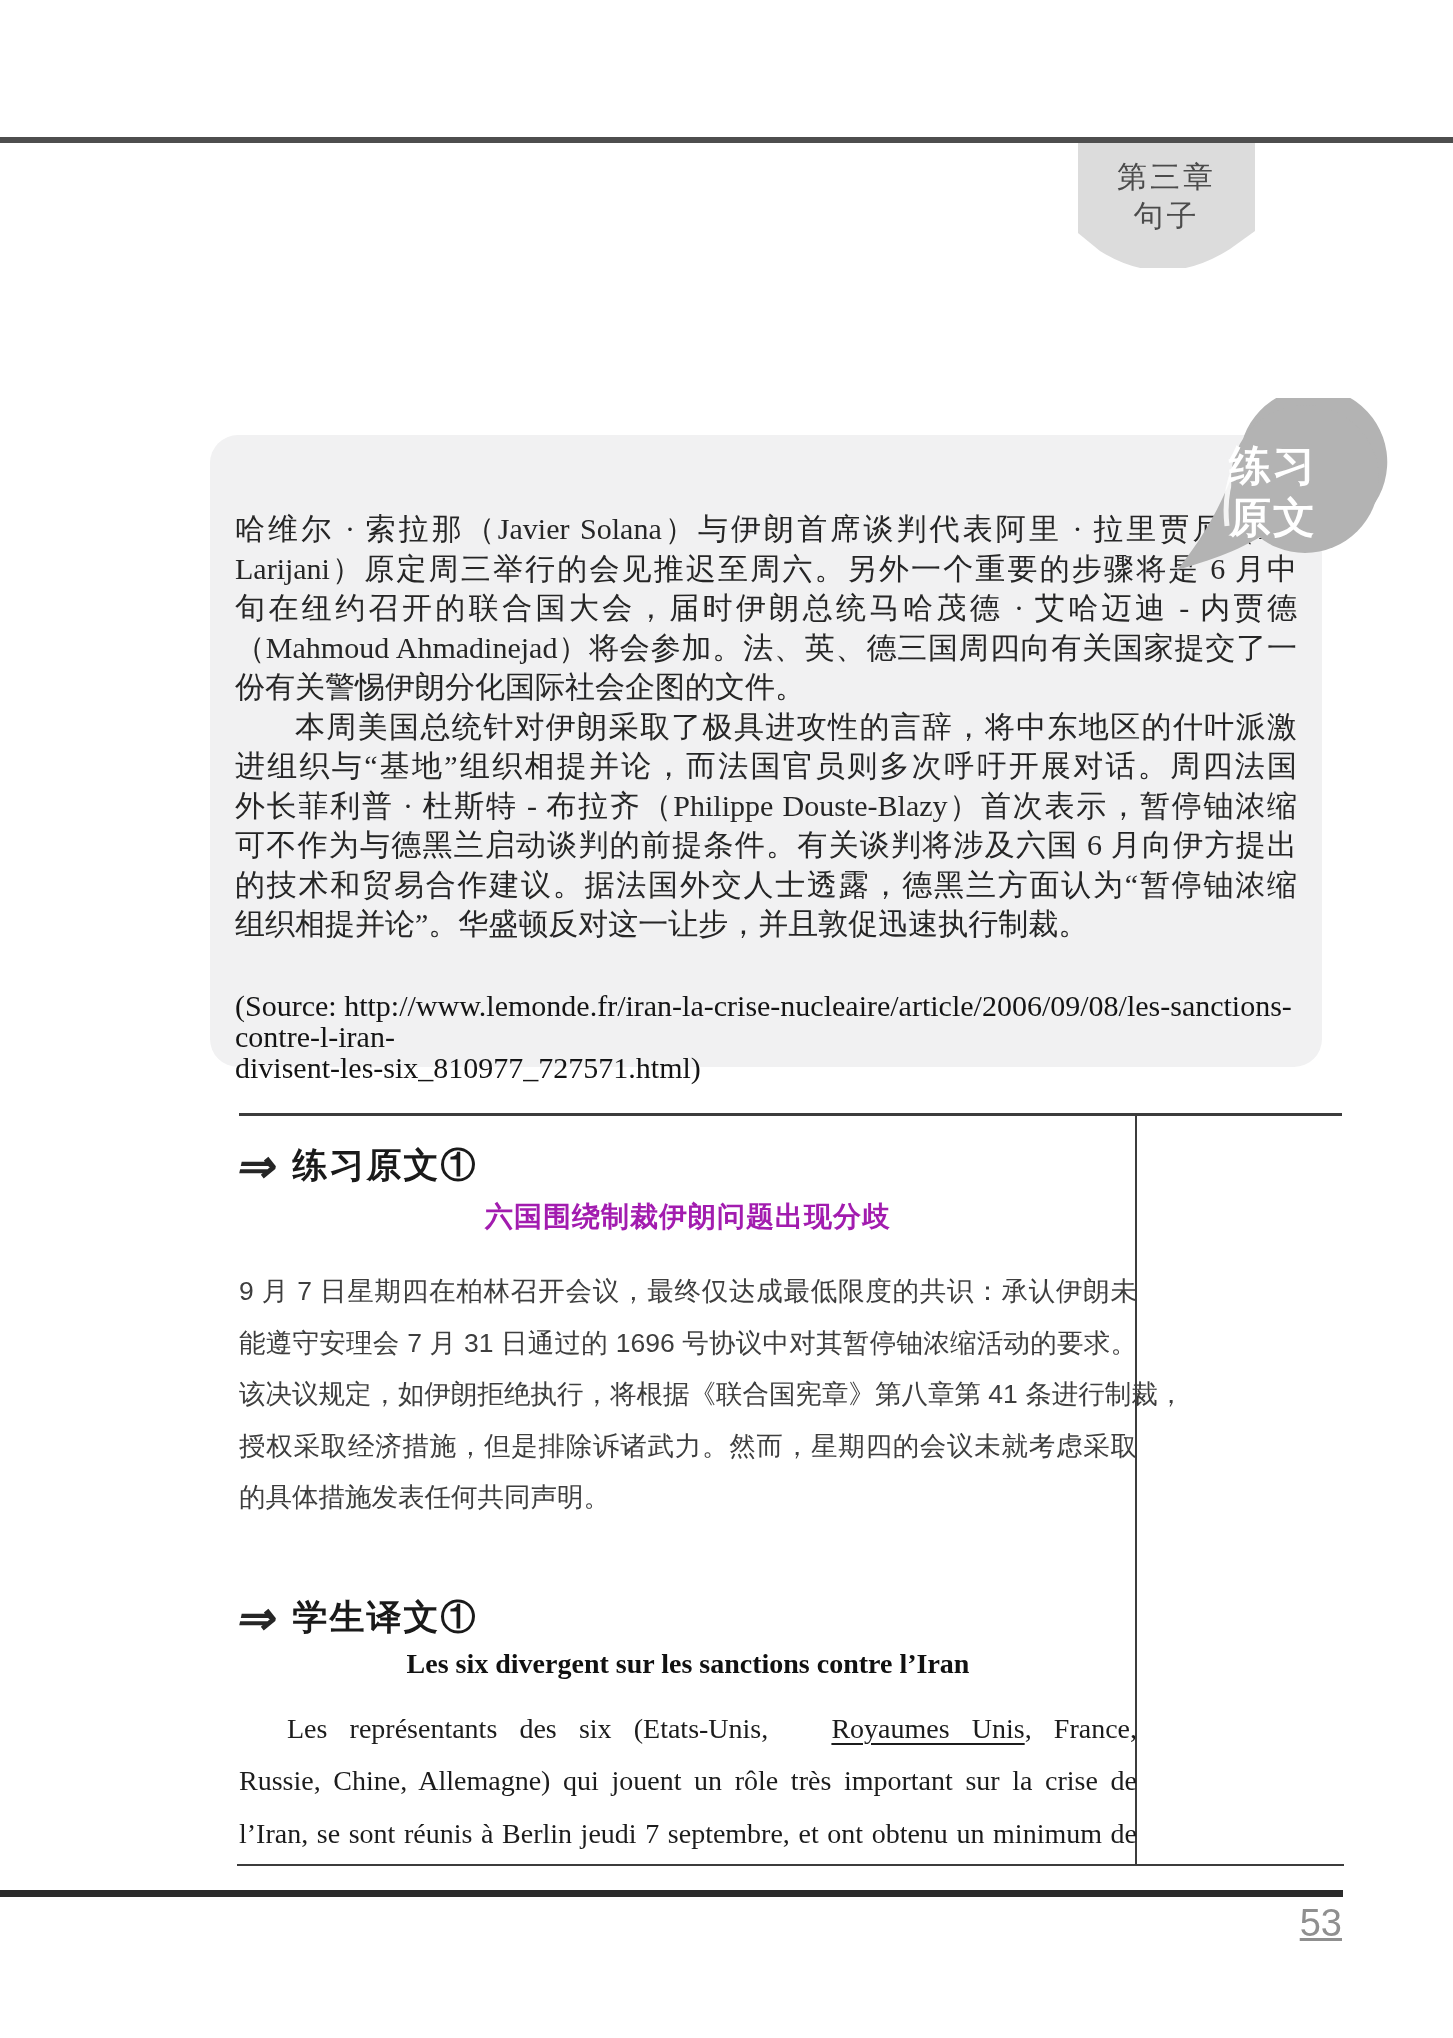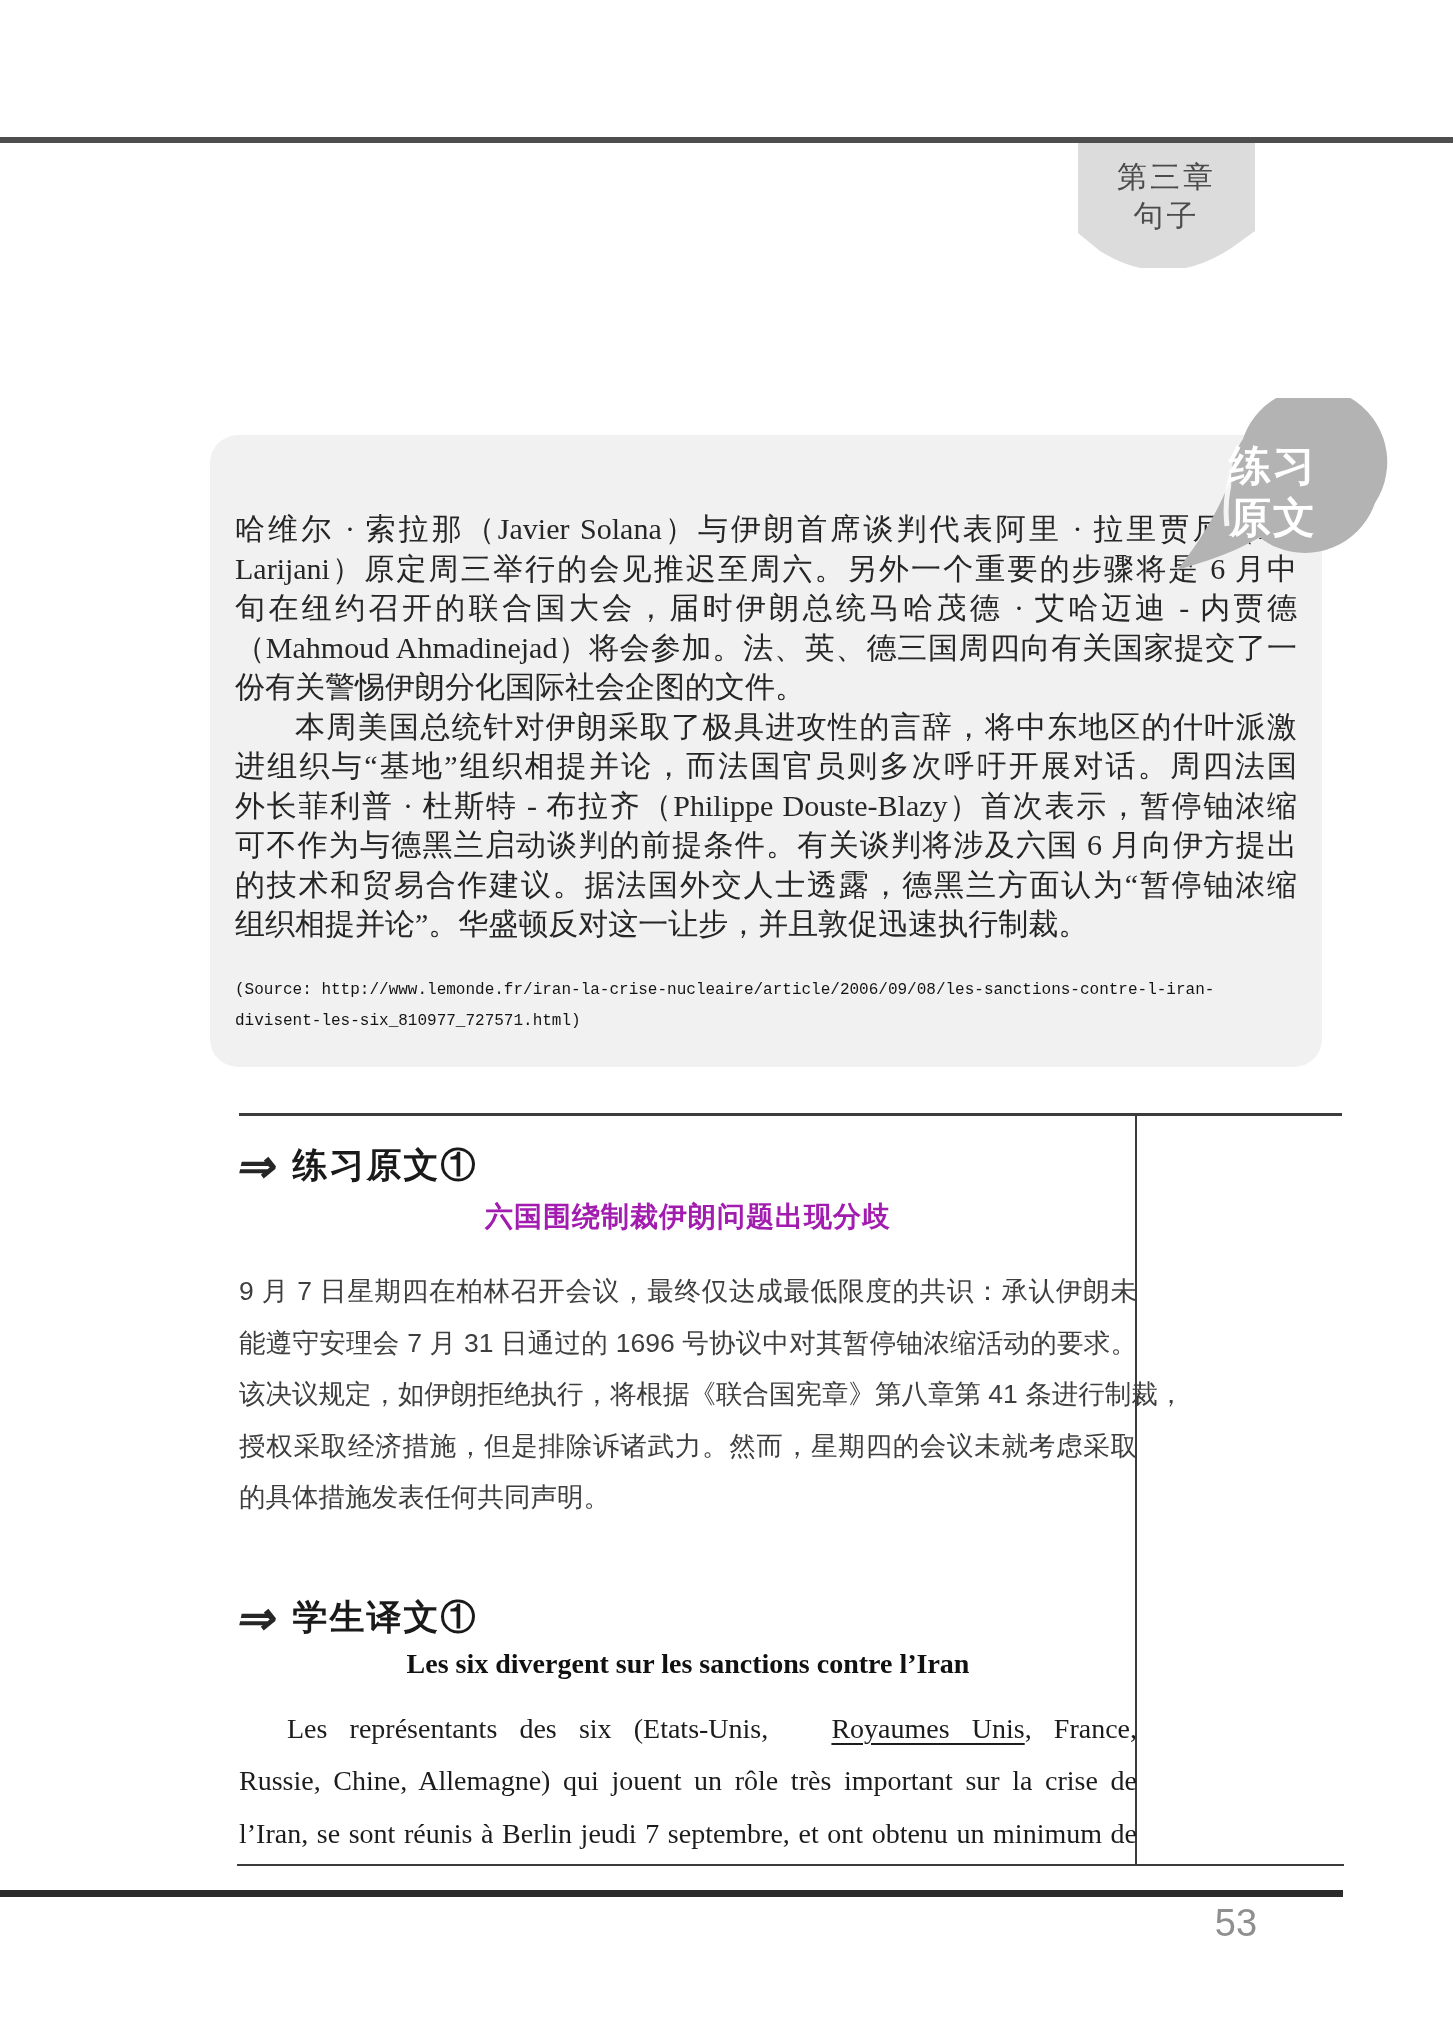--- a/index.html
+++ b/index.html
@@ -13,21 +13,21 @@
             font-size:30px;line-height:39px;letter-spacing:3px;color:#4b4b4b;}
 
   
   .excerpt-box{position:absolute;left:210px;top:435px;width:1112px;height:632px;
                background:#f1f1f2;border-radius:28px;box-sizing:border-box;
                padding:74px 25px 0 25px;}
   .kai{font-family:"Liberation Serif",serif;font-size:30px;line-height:39.5px;color:#262626;}
   .kai-line{height:39.5px;white-space:nowrap;}
   .jl{text-align:justify;text-align-last:justify;white-space:normal;}
   .ind2{text-indent:2em;}
-  .src{margin-top:31px;font-family:Liberation Mono, monospace;font-size:16px;
+  .src{margin-top:46px;font-family:Liberation Serif, serif;font-size:30px;
        line-height:31px;color:#141414;}
 
   
   .badge-svg{position:absolute;left:1158px;top:398px;width:230px;height:185px;}
   .badge-text{position:absolute;left:1158px;top:440px;width:230px;text-align:center;
               font-size:42px;line-height:52px;font-weight:bold;color:#ffffff;letter-spacing:2px;}
 
   
   .section-rule{position:absolute;left:239px;top:1113px;width:1103px;height:3px;background:#3c3c3c;}
   .v-rule{position:absolute;left:1135px;top:1113px;width:2px;height:753px;background:#3c3c3c;}
@@ -49,22 +49,22 @@
   .cn-line{height:51.6px;white-space:nowrap;}
 
   .fr-title{position:absolute;left:239px;top:1648px;width:898px;text-align:center;
             font-family:"Liberation Serif",serif;font-size:28px;font-weight:bold;color:#111111;}
   .fr-body{position:absolute;left:239px;top:1703px;width:898px;
            font-family:"Liberation Serif",serif;font-size:28px;line-height:52.4px;color:#1c1c1c;}
   .fr-line{height:52.4px;}
   .fr-ind{text-indent:48px;}
   .under{text-decoration:underline;text-underline-offset:5px;text-decoration-thickness:2px;margin-left:41px;}
 
-  .page-num{position:absolute;left:1130px;top:1902px;width:212px;text-align:center;
-            font-size:38px;color:#8f8f8f;}
+  .page-num{position:absolute;left:1130px;top:1902px;width:212px;text-align:right;
+            font-size:38px;color:#8f8f8f;text-decoration:underline;}
 </style>
 </head>
 <body>
 
 <div class="page">
 
   <div class="top-rule"></div>
   <svg class="chapter-tab" viewBox="0 0 177 125" preserveAspectRatio="none">
     <path d="M0,0 H177 V88 L152,106 Q86,148 22,108 L0,90 Z" fill="#dcdcdc"></path>
   </svg>

